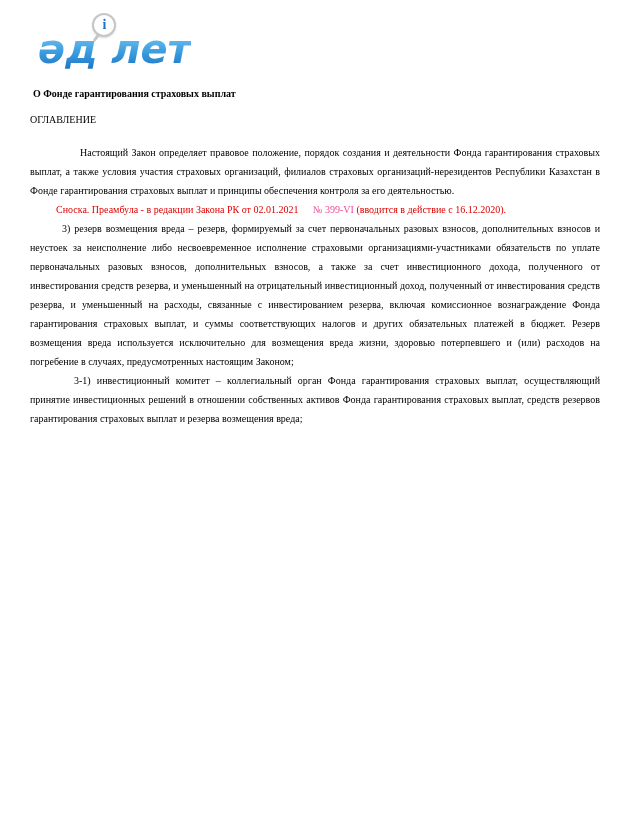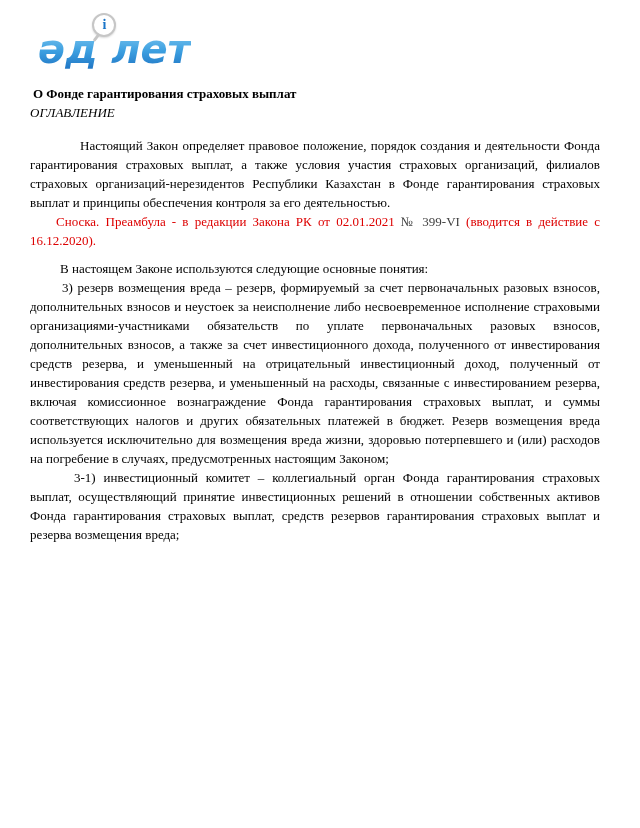--- a/index.html
+++ b/index.html
@@ -77,33 +77,33 @@
     width: 3px;
     height: 9px;
     border-radius: 2px;
     background: #c6c6c6;
     transform: rotate(38deg);
   }
 
   
   p, h1, h2, h3 {
     margin: 0;
-    font-size: 13px;
+    font-size: 10px;
     line-height: 19px;
   }
   .doc-title {
     font-weight: bold;
     margin-top: 8px;
     margin-left: 3px;
   }
   .law-line   { margin-top: 12px; }
-  .toc-line   { margin-top: 0; cursor: pointer; font-style: italic; }
+  .toc-line   { margin-top: 7px; cursor: pointer; }
   .preamble   { margin-top: 14px; text-align: justify; text-indent: 50px; }
   .footnote   { text-align: justify; text-indent: 26px; color: #dd0000; }
-  .footnote .ref-black { color: #404040; cursor: pointer; }
+  .footnote .ref-black { color: #ec4899; cursor: pointer; margin-left: 12px; }
   .chapter    { font-weight: bold; margin-top: 16px; }
   .article    { font-weight: bold; margin-top: 9px; }
   .intro      { margin-top: 9px; text-indent: 30px; }
   .item       { text-align: justify; text-indent: 32px; }
   .item-31    { text-indent: 44px; }
 </style>
 </head>
 <body>
 
 <div class="page">
@@ -119,18 +119,17 @@
 
 
   <p class="toc-line">ОГЛАВЛЕНИЕ</p>
 
   <p class="preamble">Настоящий Закон определяет правовое положение, порядок создания и деятельности Фонда гарантирования страховых выплат, а также условия участия страховых организаций, филиалов страховых организаций-нерезидентов Республики Казахстан в Фонде гарантирования страховых выплат и принципы обеспечения контроля за его деятельностью.</p>
 
   <p class="footnote"><span>Сноска. Преамбула - в редакции Закона РК от 02.01.2021 </span><span class="ref-black">№ 399-VI</span><span> (вводится в действие с 16.12.2020).</span></p>
 
 
 
-  <p class="intro">В настоящем Законе используются следующие основные понятия:</p>
 
   <p class="item">3) резерв возмещения вреда – резерв, формируемый за счет первоначальных разовых взносов, дополнительных взносов и неустоек за неисполнение либо несвоевременное исполнение страховыми организациями-участниками обязательств по уплате первоначальных разовых взносов, дополнительных взносов, а также за счет инвестиционного дохода, полученного от инвестирования средств резерва, и уменьшенный на отрицательный инвестиционный доход, полученный от инвестирования средств резерва, и уменьшенный на расходы, связанные с инвестированием резерва, включая комиссионное вознаграждение Фонда гарантирования страховых выплат, и суммы соответствующих налогов и других обязательных платежей в бюджет. Резерв возмещения вреда используется исключительно для возмещения вреда жизни, здоровью потерпевшего и (или) расходов на погребение в случаях, предусмотренных настоящим Законом;</p>
   <p class="item item-31">3-1) инвестиционный комитет – коллегиальный орган Фонда гарантирования страховых выплат, осуществляющий принятие инвестиционных решений в отношении собственных активов Фонда гарантирования страховых выплат, средств резервов гарантирования страховых выплат и резерва возмещения вреда;</p>
 
 </div>
 
 </body></html>

